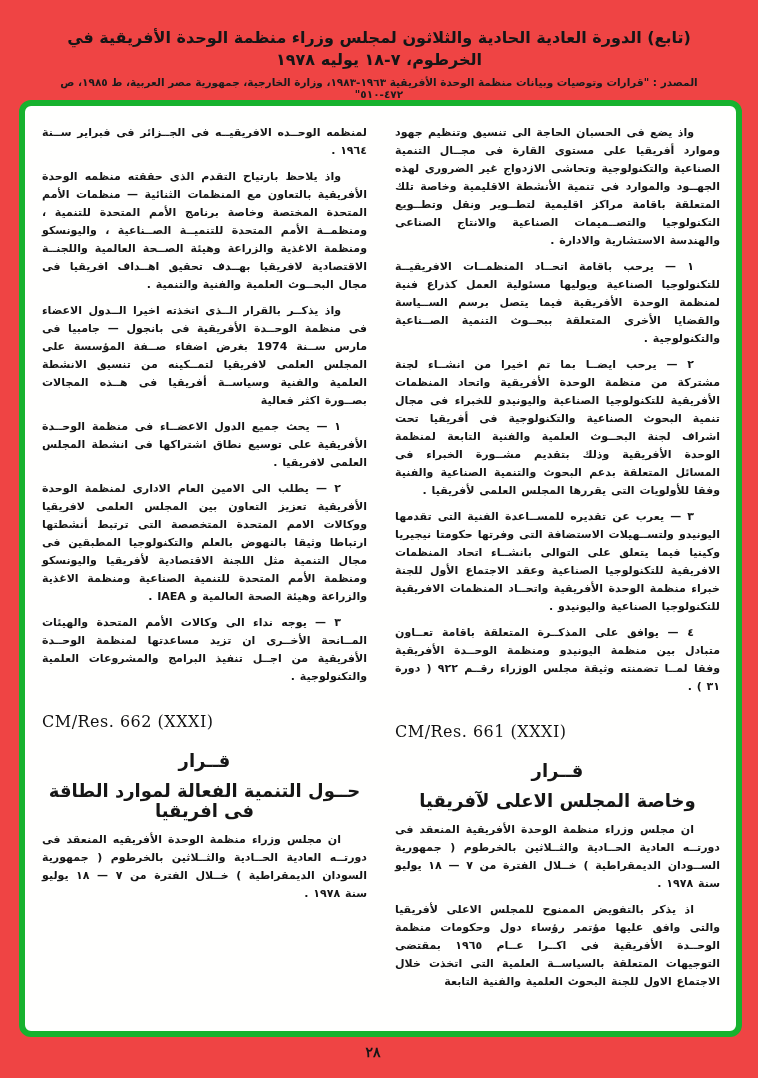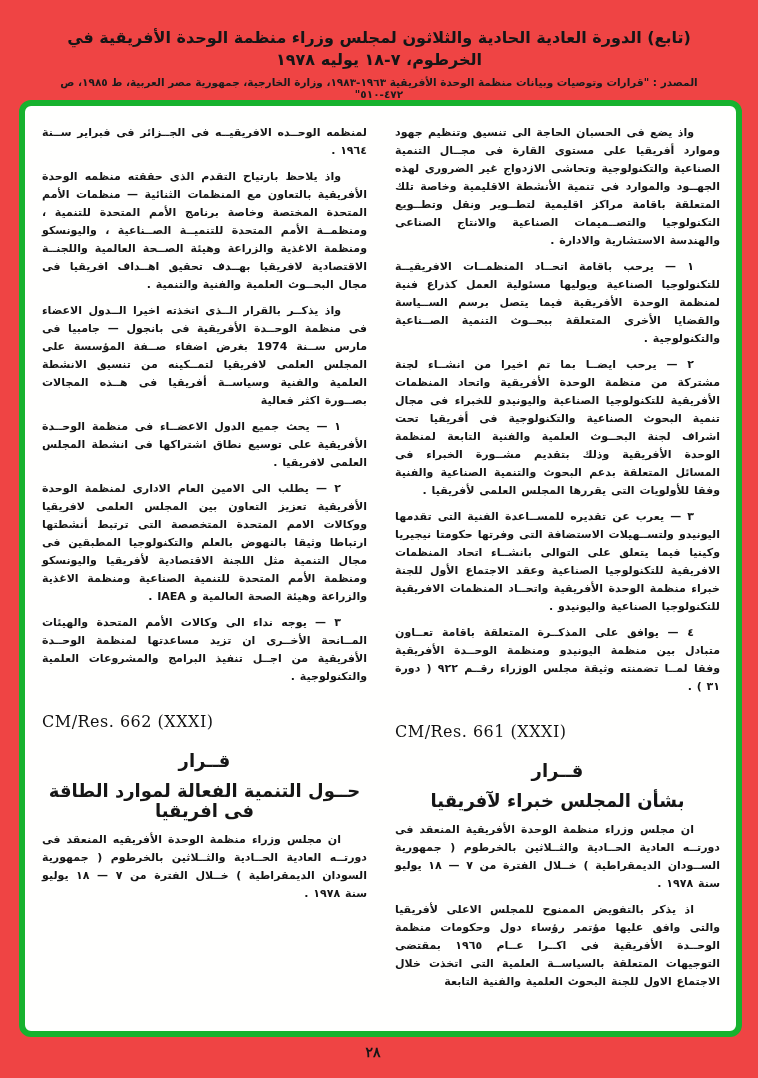--- a/index.html
+++ b/index.html
@@ -120,21 +120,21 @@
   <div class="frame">
     <div class="cols">
       <div class="col" id="col-right">
           <p class="para">واذ يضع فى الحسبان الحاجة الى تنسيق وتنظيم جهود وموارد أفريقيا على مستوى القارة فى مجــال التنمية الصناعية والتكنولوجية وتحاشى الازدواج غير الضرورى لهذه الجهــود والموارد فى تنمية الأنشطة الاقليمية وخاصة تلك المتعلقة باقامة مراكز اقليمية لتطــوير ونقل وتطــويع التكنولوجيا والتصــميمات الصناعية والانتاج الصناعى والهندسة الاستشارية والادارة .</p>
           <p class="para">١ — يرحب باقامة اتحــاد المنظمــات الافريقيــة للتكنولوجيا الصناعية ويوليها مسئولية العمل كذراع فنية لمنظمة الوحدة الأفريقية فيما يتصل برسم الســياسة والقضايا الأخرى المتعلقة ببحــوث التنمية الصــناعية والتكنولوجية .</p>
           <p class="para">٢ — يرحب ايضــا بما تم اخيرا من انشــاء لجنة مشتركة من منظمة الوحدة الأفريقية واتحاد المنظمات الأفريقية للتكنولوجيا الصناعية واليونيدو للخبراء فى مجال تنمية البحوث الصناعية والتكنولوجية فى أفريقيا تحت اشراف لجنة البحــوث العلمية والفنية التابعة لمنظمة الوحدة الأفريقية وذلك بتقديم مشــورة الخبراء فى المسائل المتعلقة بدعم البحوث والتنمية الصناعية والفنية وفقا للأولويات التى يقررها المجلس العلمى لأفريقيا .</p>
           <p class="para">٣ — يعرب عن تقديره للمســاعدة الفنية التى تقدمها اليونيدو ولتســهيلات الاستضافة التى وفرتها حكومتا نيجيريا وكينيا فيما يتعلق على التوالى بانشــاء اتحاد المنظمات الافريقية للتكنولوجيا الصناعية وعقد الاجتماع الأول للجنة خبراء منظمة الوحدة الأفريقية واتحــاد المنظمات الافريقية للتكنولوجيا الصناعية واليونيدو .</p>
           <p class="para">٤ — يوافق على المذكــرة المتعلقة باقامة تعــاون متبادل بين منظمة اليونيدو ومنظمة الوحــدة الأفريقية وفقا لمــا تضمنته وثيقة مجلس الوزراء رقــم ٩٢٢ ( دورة ٣١ ) .</p>
           <div class="ref">CM/Res. 661 (XXXI)</div>
           <p class="heading first">قــرار</p>
-          <p class="heading">بشأن المجلس خبراء لآفريقيا</p>
+          <p class="heading">وخاصة المجلس الاعلى لآفريقيا</p>
           <p class="para">ان مجلس وزراء منظمة الوحدة الأفريقية المنعقد فى دورتــه العادية الحــادية والثــلاثين بالخرطوم ( جمهورية الســودان الديمقراطية ) خــلال الفترة من ٧ — ١٨ يوليو سنة ١٩٧٨ .</p>
           <p class="para">اذ يذكر بالتفويض الممنوح للمجلس الاعلى لأفريقيا والتى وافق عليها مؤتمر رؤساء دول وحكومات منظمة الوحــدة الأفريقية فى اكــرا عــام ١٩٦٥ بمقتضى التوجيهات المتعلقة بالسياســة العلمية التى اتخذت خلال الاجتماع الاول للجنة البحوث العلمية والفنية التابعة</p>
         </div>
       <div class="col" id="col-left">
           <p class="para noindent">لمنظمه الوحــده الافريقيــه فى الجــزائر فى فبراير ســنة ١٩٦٤ .</p>
           <p class="para">واذ يلاحظ بارتياح التقدم الذى حققته منظمه الوحدة الأفريقية بالتعاون مع المنظمات الثنائية — منظمات الأمم المتحدة المختصة وخاصة برنامج الأمم المتحدة للتنمية ، ومنظمــة الأمم المتحدة للتنميــة الصــناعية ، واليونسكو ومنظمة الاغذية والزراعة وهيئة الصــحة العالمية واللجنــة الاقتصادية لافريقيا بهــدف تحقيق اهــداف افريقيا فى مجال البحــوث العلمية والفنية والتنمية .</p>
           <p class="para">واذ يذكــر بالقرار الــذى اتخذته اخيرا الــدول الاعضاء فى منظمة الوحــدة الأفريقية فى بانجول — جامبيا فى مارس ســنة 1974 بغرض اضفاء صــفة المؤسسة على المجلس العلمى لافريقيا لتمــكينه من تنسيق الانشطة العلمية والفنية وسياســة أفريقيا فى هــذه المجالات بصــورة اكثر فعالية</p>
           <p class="para">١ — يحث جميع الدول الاعضــاء فى منظمة الوحــدة الأفريقية على توسيع نطاق اشتراكها فى انشطة المجلس العلمى لافريقيا .</p>
           <p class="para">٢ — يطلب الى الامين العام الادارى لمنظمة الوحدة الأفريقية تعزيز التعاون بين المجلس العلمى لافريقيا ووكالات الامم المتحدة المتخصصة التى ترتبط أنشطتها ارتباطا وثيقا بالنهوض بالعلم والتكنولوجيا المطبقين فى مجال التنمية مثل اللجنة الاقتصادية لأفريقيا واليونسكو ومنظمة الأمم المتحدة للتنمية الصناعية ومنظمة الاغذية والزراعة وهيئة الصحة العالمية و IAEA .</p>
           <p class="para">٣ — يوجه نداء الى وكالات الأمم المتحدة والهيئات المــانحة الأخــرى ان تزيد مساعدتها لمنظمة الوحــدة الأفريقية من اجــل تنفيذ البرامج والمشروعات العلمية والتكنولوجية .</p>

